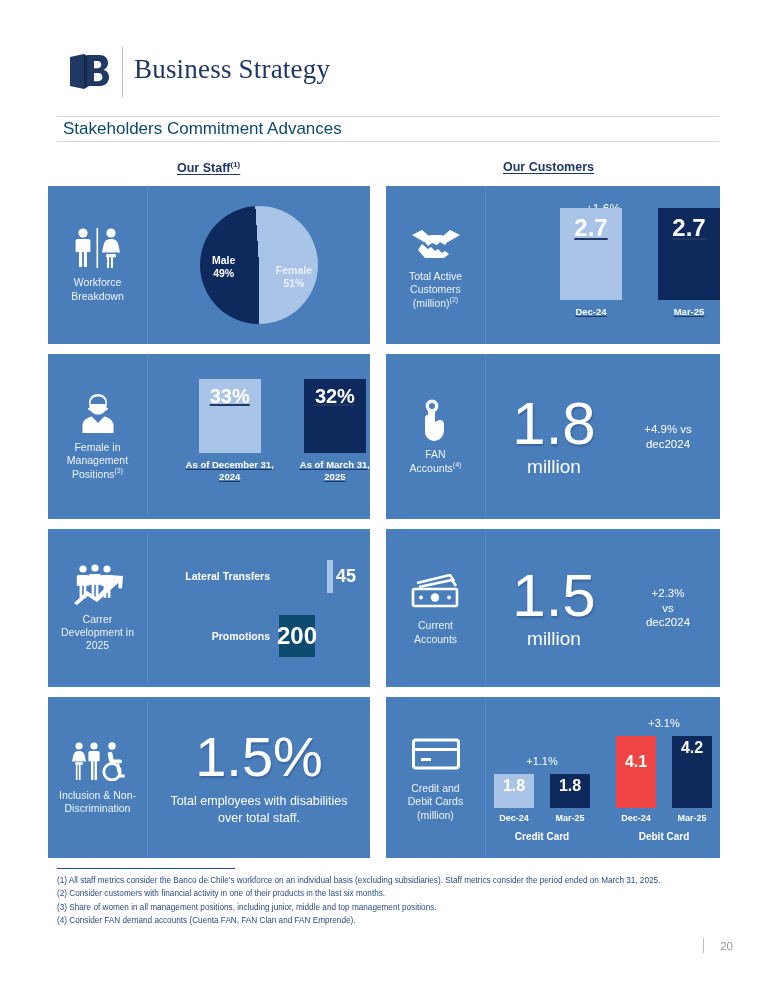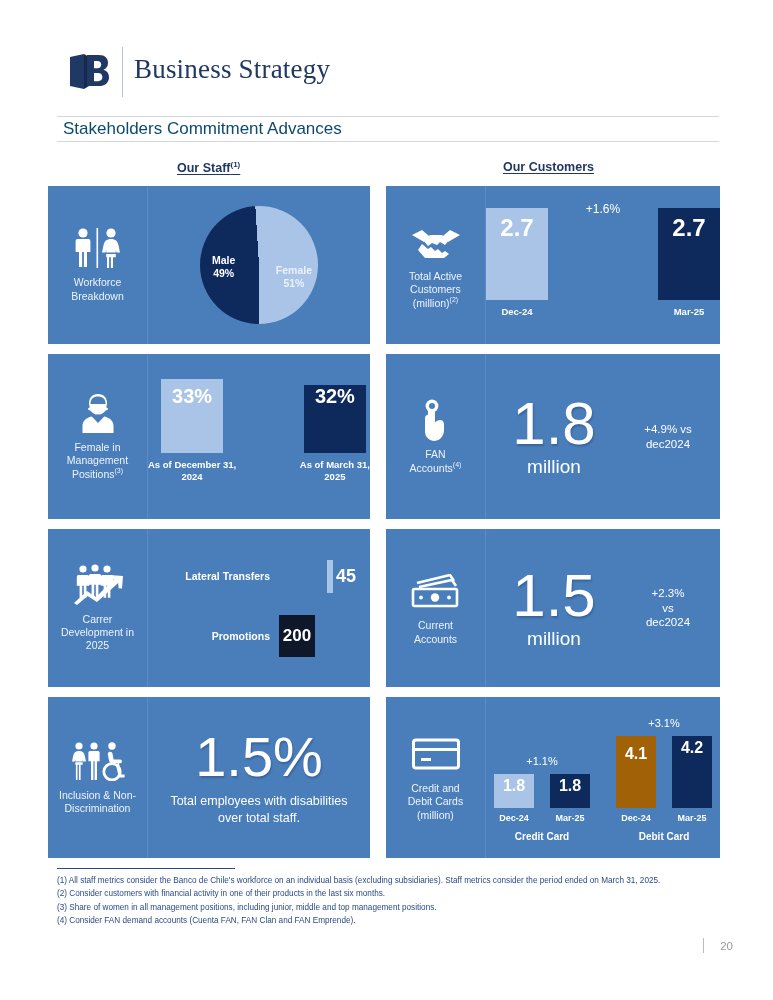--- a/index.html
+++ b/index.html
@@ -146,22 +146,23 @@
   }
   .pie .lbl.male   { left: 12px;  top: 40px; }
   .pie .lbl.female { right: 6px;  top: 50px; color: #eaf1fb; }
 
   
   .bars {
     position: absolute;
     left: 0; right: 0; top: 0; bottom: 0;
     display: flex;
     align-items: flex-end;
-    justify-content: space-between;
+    justify-content: flex-end;
     gap: 36px;
+    text-decoration: underline;
   }
   .bar-item { display: flex; flex-direction: column; align-items: center; }
   .bar-box {
     display: flex;
     align-items: center;
     justify-content: center;
     color: #ffffff;
     font-weight: bold;
   }
   .bar-cap {
@@ -252,22 +253,22 @@
     margin-left: 48px;
   }
   .chip-lateral .v {
     position: absolute; left: 9px; top: 50%;
     transform: translateY(-50%);
     font-size: 18px; font-weight: bold; color: #ffffff;
     white-space: nowrap;
   }
   .chip-promotions {
     width: 36px; height: 42px;
-    background: #0f172a;
-    font-size: 17px;
+    background: #0c4a6e;
+    font-size: 24px;
   }
 
   
   .inclusion {
     position: absolute;
     left: 0; right: 0; top: 0; bottom: 0;
     display: flex; flex-direction: column;
     align-items: center; justify-content: center;
   }
   .inclusion .big {
@@ -457,21 +458,21 @@
 Positions</span><sup>(3)</sup></div>
     </div>
     <div class="panel-body">
       <div class="bars" style="padding-bottom:36px; padding-top:30px; gap:26px" id="female-bars">
           <div class="bar-item">
             <div class="bar-box" style="width: 62px; height: 68px; background: rgb(169, 196, 230); font-size: 20px; align-items: flex-start; padding-top: 6px;">33%</div>
             <div class="bar-cap">As of December 31,
 2024</div>
           </div>
           <div class="bar-item">
-            <div class="bar-box" style="width: 62px; height: 68px; background: rgb(14, 42, 92); font-size: 20px; align-items: flex-start; ">32%</div>
+            <div class="bar-box" style="width: 62px; height: 68px; background: rgb(14, 42, 92); font-size: 20px; align-items: flex-start; padding-top: 6px;">32%</div>
             <div class="bar-cap">As of March 31,
 2025</div>
           </div>
         </div>
     </div>
   </div>
 
   <div class="panel col-r row-2">
     <div class="panel-icon">
       <div class="glyph">
@@ -624,21 +625,21 @@
                 <div class="card-box" style="width: 40px; height: 34px; background: rgb(14, 42, 92); align-items: flex-start; padding-top: 3px; box-sizing: border-box;">1.8</div>
                 <div class="card-tick">Mar-25</div>
               </div>
             </div>
             <div class="card-group-label">Credit Card</div>
           </div>
           <div class="card-group">
             <div class="card-bars">
               <div class="card-delta">+3.1%</div>
               <div class="card-col">
-                <div class="card-box" style="width: 40px; height: 72px; background: #a16207; align-items: flex-start; padding-top: 9px; box-sizing: border-box;">4.1</div>
+                <div class="card-box" style="width: 40px; height: 72px; background: #ef4444; align-items: flex-start; padding-top: 17px; box-sizing: border-box;">4.1</div>
                 <div class="card-tick">Dec-24</div>
               </div>
               <div class="card-col">
                 <div class="card-box" style="width: 40px; height: 72px; background: rgb(14, 42, 92); align-items: flex-start; padding-top: 3px; box-sizing: border-box;">4.2</div>
                 <div class="card-tick">Mar-25</div>
               </div>
             </div>
             <div class="card-group-label">Debit Card</div>
           </div>
         </div>

